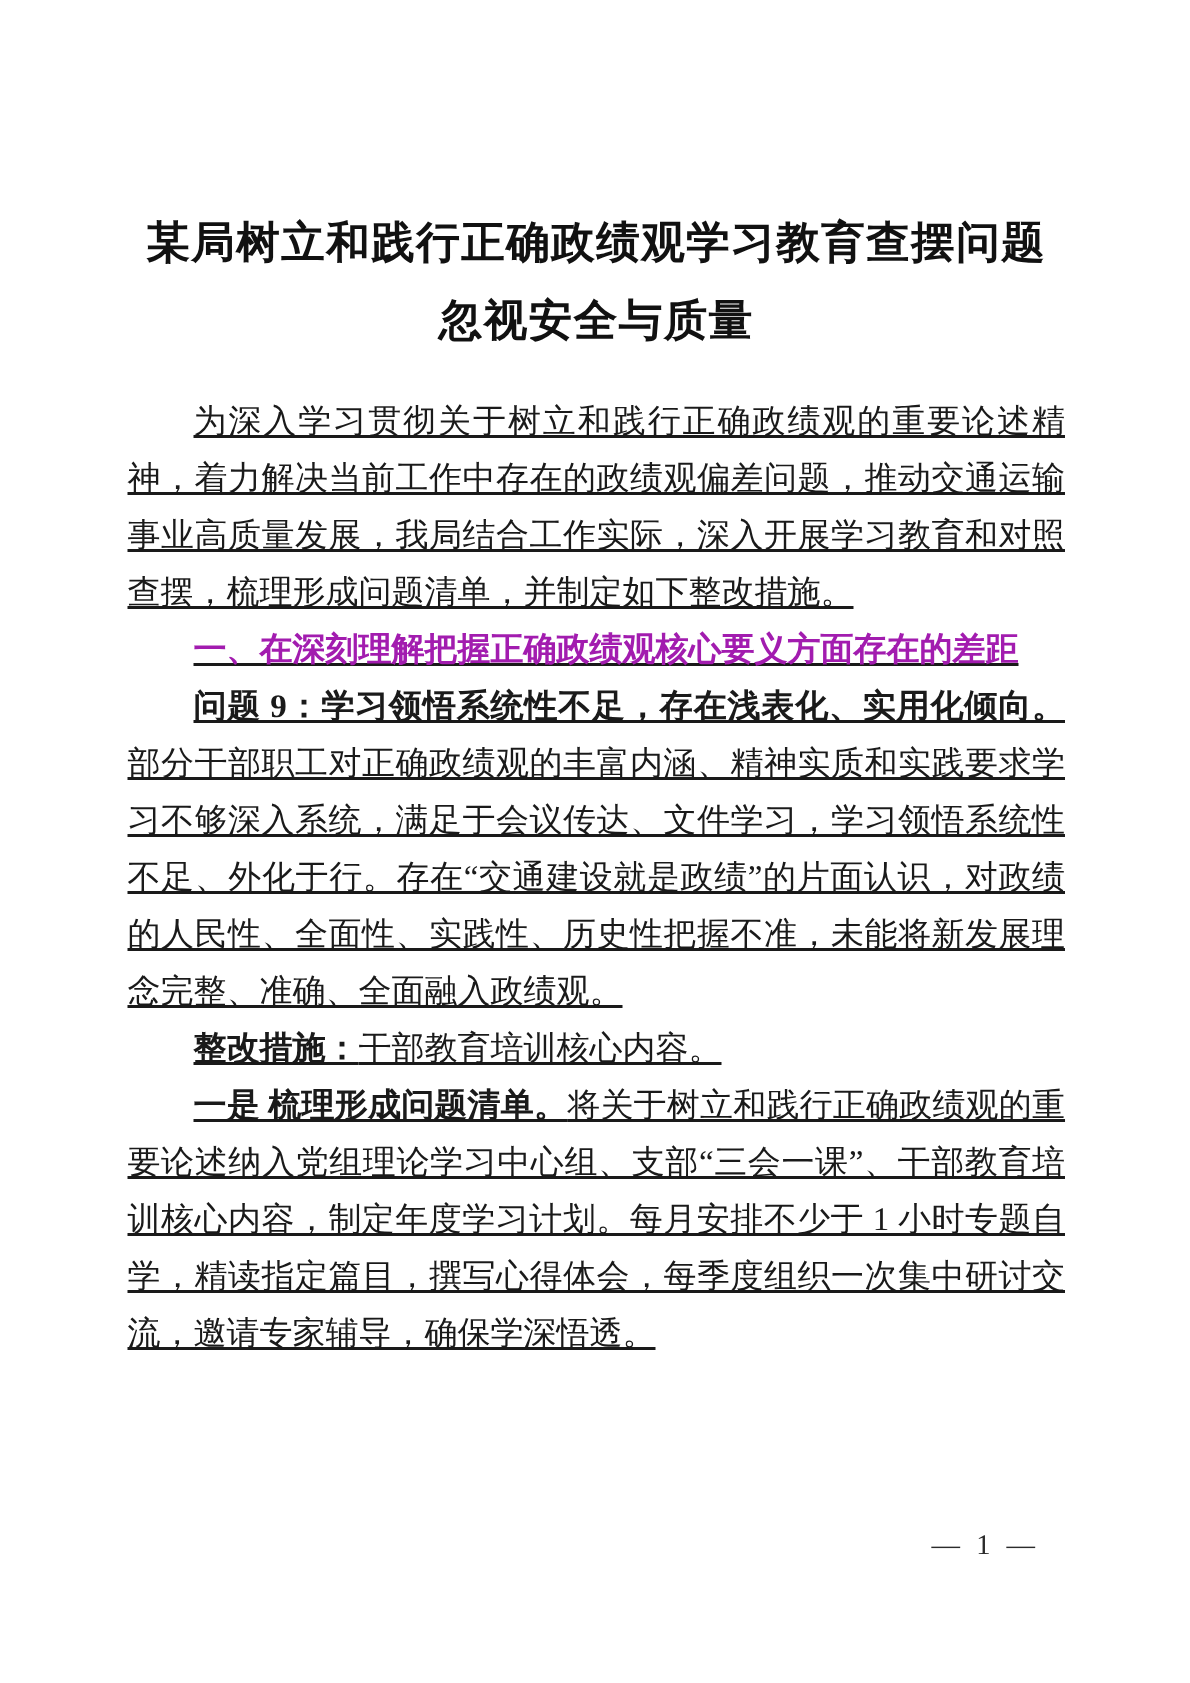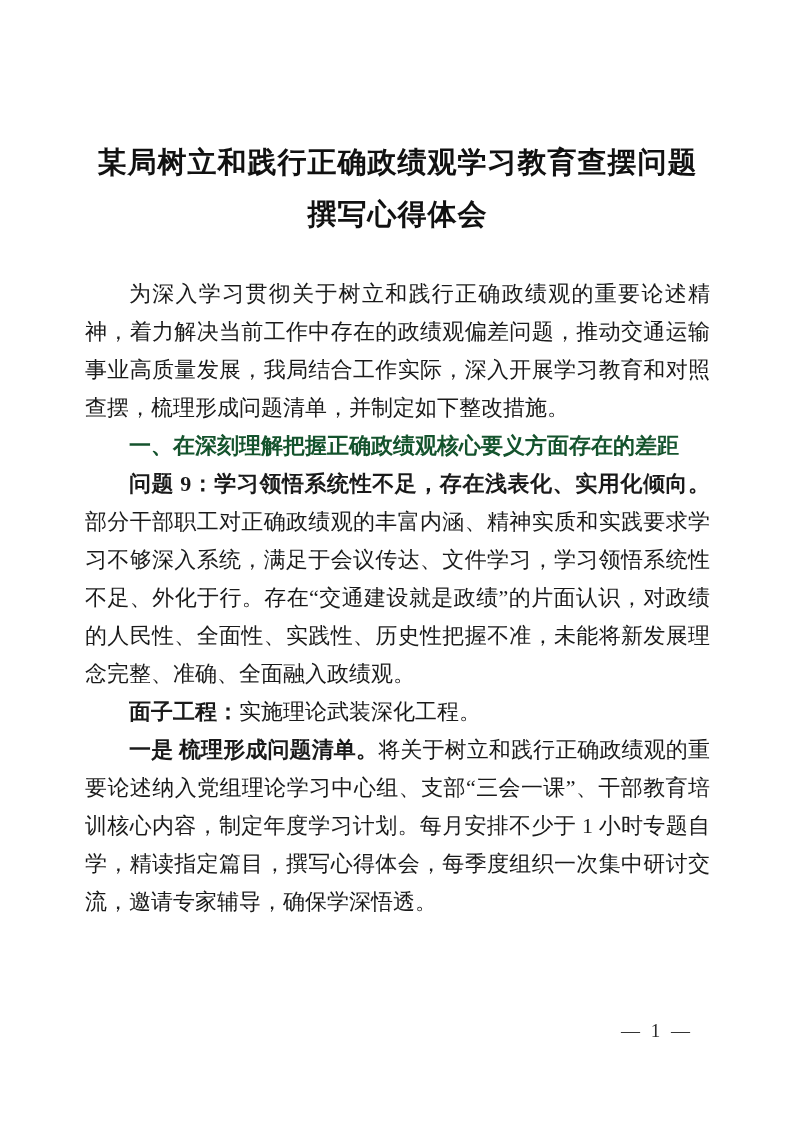--- a/index.html
+++ b/index.html
@@ -24,69 +24,70 @@
   }
   .doc-title {
     text-align: center;
     font-size: 29px;
     line-height: 52px;
     font-weight: bold;
     letter-spacing: 1px;
     color: #111;
   }
   .content {
-    margin-top: 35px;
+    margin-top: 22px;
     font-size: 22px;
     line-height: 38px;
     text-align: justify;
+    text-decoration: underline;
   }
   .para {
     margin: 0;
     text-indent: 2em;
   }
   .section-heading {
     margin: 0;
     text-indent: 2em;
     font-family: "Liberation Sans", "DejaVu Sans", sans-serif;
     font-weight: bold;
     font-size: 22px;
     line-height: 38px;
-    color: #14532d;
+    color: #a21caf;
   }
   .lead {
     font-weight: bold;
   }
   .page-number {
     position: absolute;
     top: 1020px;
     right: 100px;
     font-size: 19px;
     letter-spacing: 3px;
     color: #2b2b2b;
   }
 </style>
 </head>
 <body>
 
 <div class="page">
 
   <div class="doc-title">
     <div>某局树立和践行正确政绩观学习教育查摆问题</div>
-    <div>撰写心得体会</div>
+    <div>忽视安全与质量</div>
   </div>
 
   <div class="content">
 
     <p class="para"><span>为深入学习贯彻关于树立和践行正确政绩观的重要论述精神，着力解决当前工作中存在的政绩观偏差问题，推动交通运输事业高质量发展，我局结合工作实际，深入开展学习教育和对照查摆，梳理形成问题清单，并制定如下整改措施。</span></p>
 
     <p class="section-heading">一、在深刻理解把握正确政绩观核心要义方面存在的差距</p>
 
     <p class="para"><span class="lead">问题 9：学习领悟系统性不足，存在浅表化、实用化倾向。</span><span>部分干部职工对正确政绩观的丰富内涵、精神实质和实践要求学习不够深入系统，满足于会议传达、文件学习，学习领悟系统性不足、外化于行。存在“交通建设就是政绩”的片面认识，对政绩的人民性、全面性、实践性、历史性把握不准，未能将新发展理念完整、准确、全面融入政绩观。</span></p>
 
-    <p class="para"><span class="lead">面子工程：</span><span>实施理论武装深化工程。</span></p>
+    <p class="para"><span class="lead">整改措施：</span><span>干部教育培训核心内容。</span></p>
 
     <p class="para"><span class="lead">一是 梳理形成问题清单。</span><span>将关于树立和践行正确政绩观的重要论述纳入党组理论学习中心组、支部“三会一课”、干部教育培训核心内容，制定年度学习计划。每月安排不少于 1 小时专题自学，精读指定篇目，撰写心得体会，每季度组织一次集中研讨交流，邀请专家辅导，确保学深悟透。</span></p>
 
 
   </div>
 
   <div class="page-number">— 1 —</div>
 
 </div>
 

